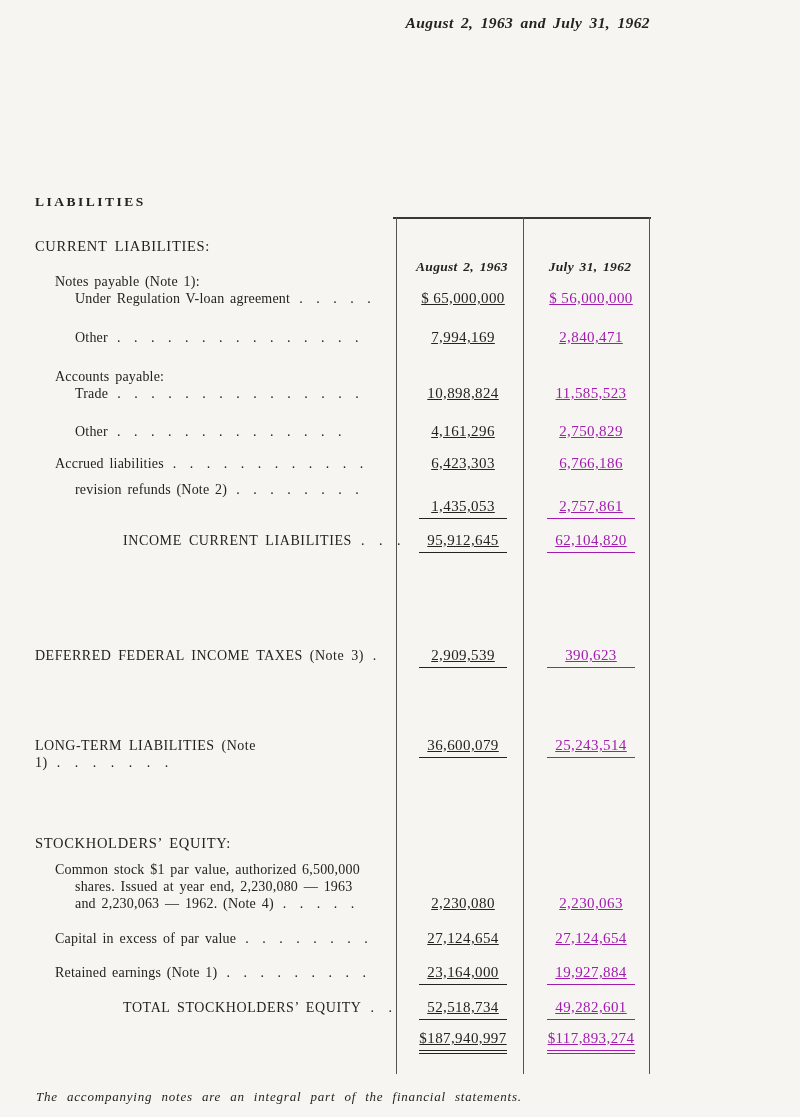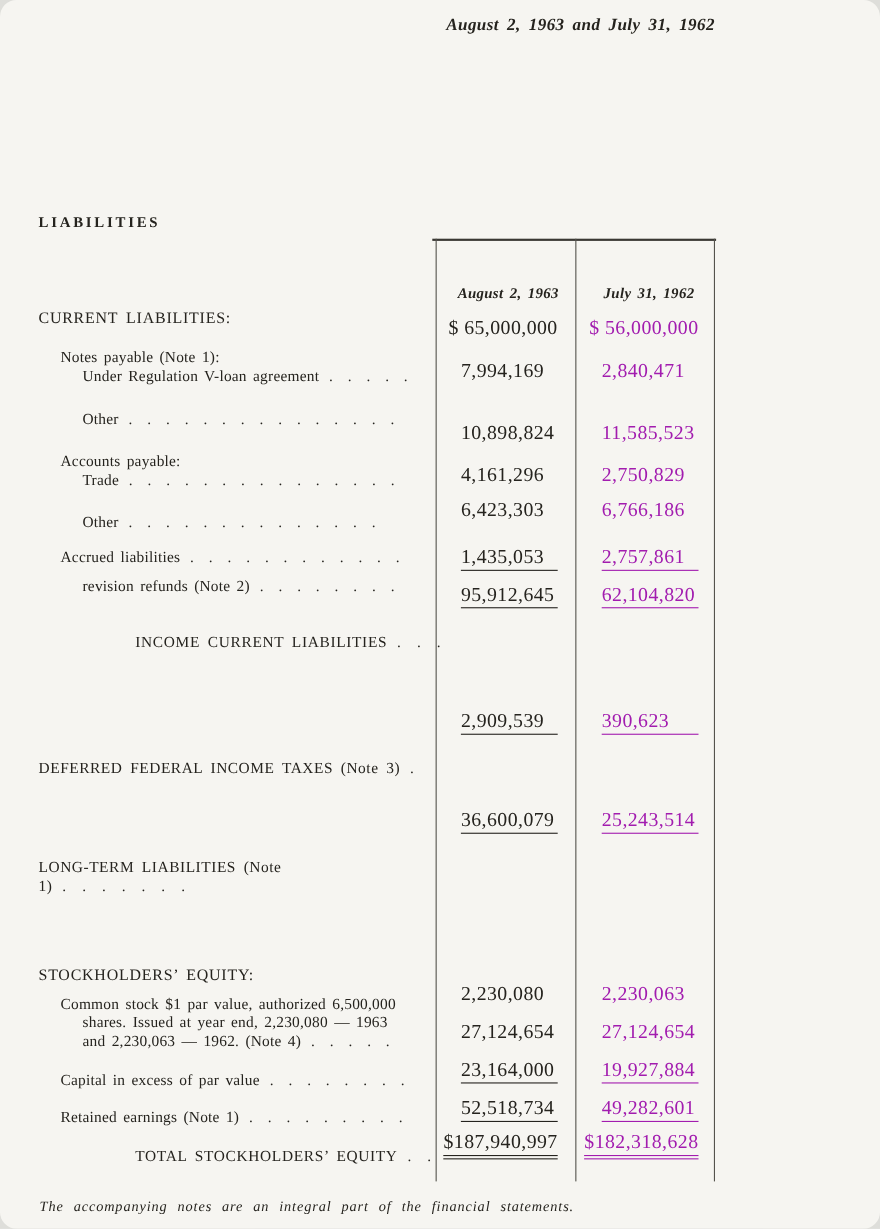--- a/index.html
+++ b/index.html
@@ -1,21 +1,20 @@
 <!DOCTYPE html>
 <html><head>
 <meta charset="utf-8">
 <style>
   html,body { margin:0; padding:0; background:#dededa; }
   .page {
     position:relative; width:800px; height:1117px; margin:0 auto;
     background:#f6f5f1; color:#25231e;
     font-family:"Liberation Serif", serif;
     overflow:hidden;
-    border-radius:15px;
   }
   .date-line {
     position:absolute; top:14px; left:340px; width:310px; text-align:right;
     font-style:italic; font-weight:bold; font-size:15.5px;
     letter-spacing:0.4px; word-spacing:3px;
   }
   .table-title {
     position:absolute; top:194px; left:35px;
     font-weight:bold; font-size:13.5px; letter-spacing:2.5px;
   }
@@ -23,37 +22,37 @@
     position:absolute; top:211px; font-style:italic; font-weight:bold;
     font-size:13.5px; letter-spacing:0.3px; word-spacing:2px; text-align:center;margin-top:48px;
   }
   .c1h { left:398px; width:128px; }
   .c2h { left:526px; width:128px; }
   .rule-top { position:absolute; top:217px; left:393px; width:258px; height:2px; background:#3a3833; }
   .vline { position:absolute; top:217px; height:857px; width:1px; background:#55534d; }
   .v1 { left:396px; } .v2 { left:523px; } .v3 { left:649px; }
 
   .row { position:absolute; left:35px; width:614px; font-size:14px; line-height:17px; }
-  .lbl { position:absolute; left:0; top:0; width:362px; letter-spacing:0.2px; word-spacing:2px;margin-top:44px; }
+  .lbl { position:absolute; left:0; top:0; width:362px; letter-spacing:0.2px; word-spacing:2px; }
   .ln  { display:block; }
   .i1  { padding-left:20px; }
   .i2  { padding-left:40px; }
   .sec { font-size:14.5px; letter-spacing:0.7px; word-spacing:3px; }
   .caps { letter-spacing:0.5px; word-spacing:3px; }
   .totlbl { padding-left:88px; letter-spacing:0.6px; word-spacing:3px; }
   .dots { letter-spacing:4px; margin-left:9px; white-space:nowrap; }
 
   .val { position:absolute; top:0; text-align:right; }
   .vc1 { left:362px; width:110px; }
   .vc2 { left:490px; width:110px; }
   .voff1 .val { top:17px; }
   .voff2 .val { top:34px; }
   .num {
     display:inline-block; min-width:88px; padding-bottom:3px;
-    font-size:18px; letter-spacing:0.4px; text-align:left;
+    font-size:15px; letter-spacing:0.4px; text-align:center;text-decoration:underline;
   }
   .ul  .num { border-bottom:1.5px solid currentColor; }
   .dul .num { border-bottom:4px double currentColor; }
   .blue { color:#a21caf; }
 
   .footer {
     position:absolute; left:36px; top:1089px;
     font-style:italic; font-size:13px; letter-spacing:0.8px; word-spacing:5px;
   }
 </style>
@@ -168,18 +167,18 @@
   </div>
 
   <div class="row ul" style="top:999px">
     <div class="lbl totlbl"><span>TOTAL STOCKHOLDERS’ EQUITY</span><span class="dots">. .</span></div>
     <div class="val vc1"><span class="num">52,518,734</span></div>
     <div class="val vc2 blue"><span class="num">49,282,601</span></div>
   </div>
 
   <div class="row dul" style="top:1030px">
     <div class="val vc1"><span class="num">$187,940,997</span></div>
-    <div class="val vc2 blue"><span class="num">$182,318,628</span></div>
+    <div class="val vc2 blue"><span class="num">$117,893,274</span></div>
   </div>
 
   <div class="footer">The accompanying notes are an integral part of the financial statements.</div>
 
 </div>
 
 </body></html>

